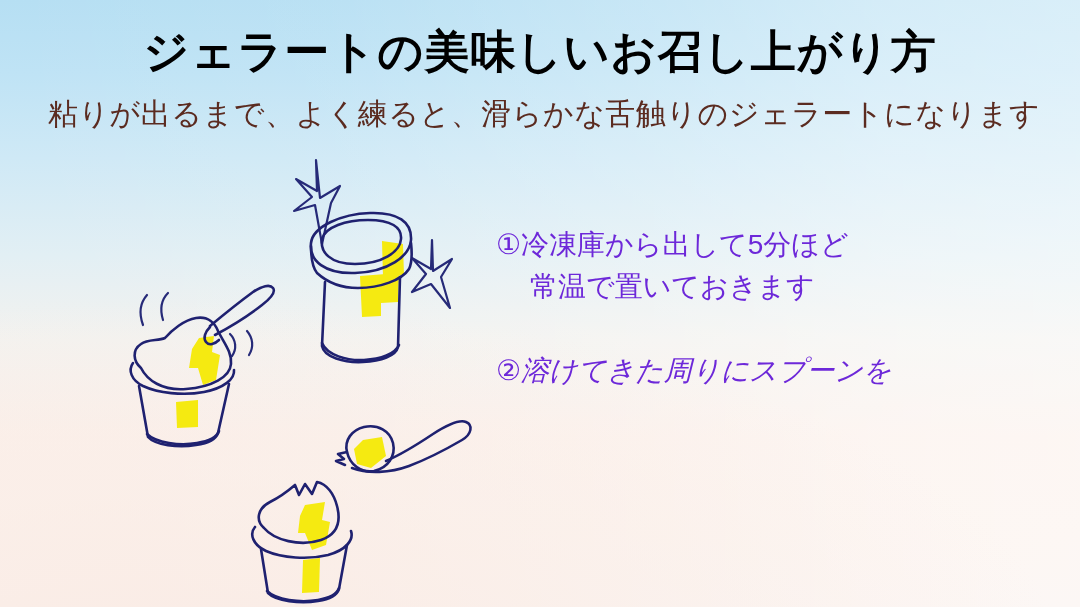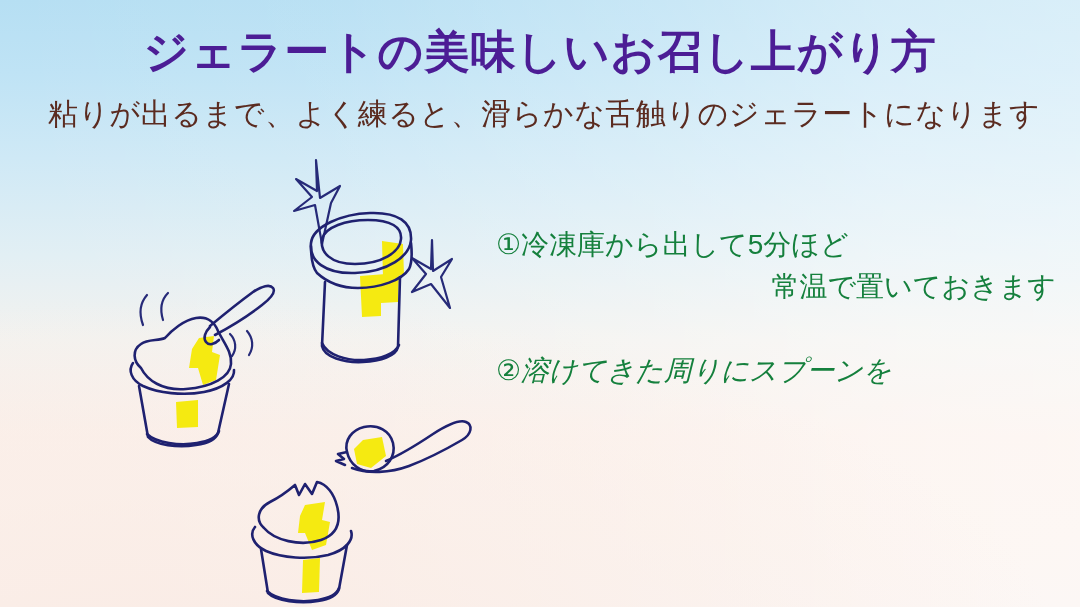--- a/index.html
+++ b/index.html
@@ -51,49 +51,49 @@
   .title {
     position: absolute;
     left: 0;
     right: 0;
     top: 22px;
     text-align: center;
     font-family: "Liberation Serif", "DejaVu Serif", serif;
     font-size: 45px;
     font-weight: 700;
     letter-spacing: 1px;
-    color: #4c1d95;
+    color: #000000;
     white-space: nowrap;
   }
   .subtitle {
     position: absolute;
     left: 8px;
     right: 0;
     top: 94px;
     text-align: center;
     font-size: 30px;
     font-weight: 400;
     letter-spacing: 0.5px;
     color: #5b2b20;
     white-space: nowrap;
   }
 
   .steps {
     position: absolute;
     left: 496px;
     top: 224px;
     width: 560px;
-    color: #15803d;
+    color: #6d28d9;
     font-size: 28px;
     line-height: 1.5;
   }
   .step { margin-bottom: 26px; }
   .step:last-child { margin-bottom: 0; }
   .step-l1 { white-space: nowrap; }
-  .step-l2 { white-space: nowrap; padding-left: 34px; text-align: right; }
+  .step-l2 { white-space: nowrap; padding-left: 34px; }
   .step-1 { margin-bottom: 42px; }
   .step-2 { margin-bottom: 36px; font-style: italic; }
 
   
   .art {
     position: absolute;
     left: 0;
     top: 0;
     width: 1080px;
     height: 607px;

